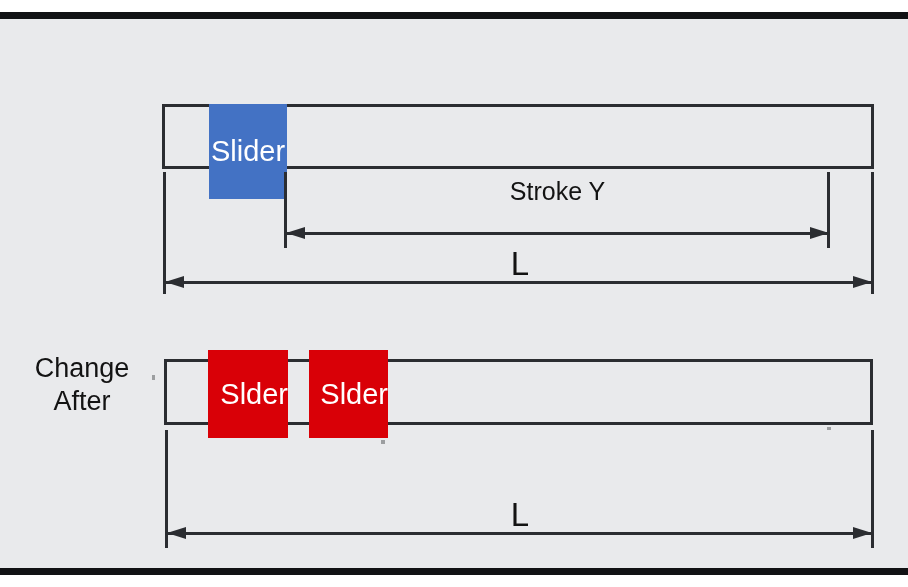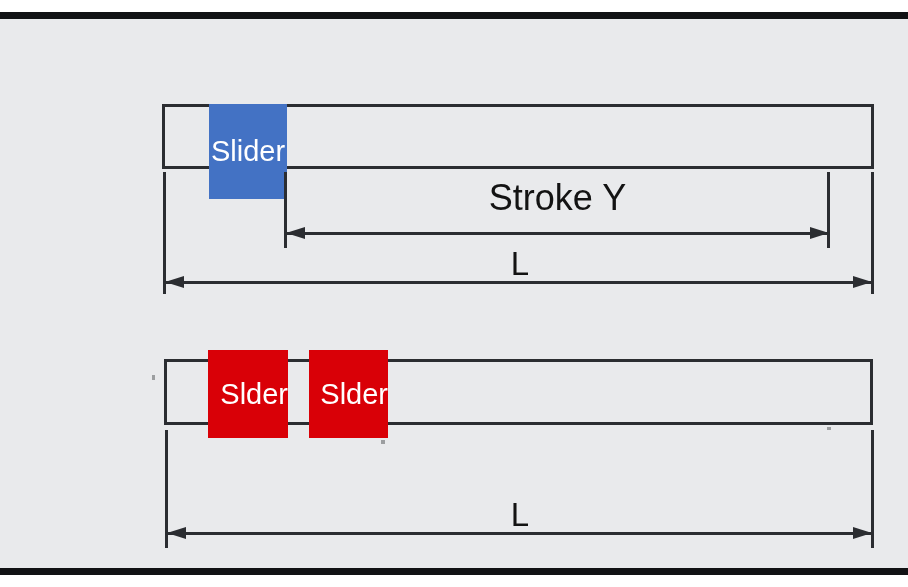--- a/index.html
+++ b/index.html
@@ -159,21 +159,21 @@
   #dim-l      { left: 165px; top: 281px; width: 707px; }
   #dim-l2     { left: 167px; top: 532px; width: 705px; }
 
   
   .dim-text {
     position: absolute;
     color: #131313;
     text-align: center;
     white-space: nowrap;
   }
-  #text-stroke { left: 380px; top: 177px; width: 355px; font-size: 36px; }
+  #text-stroke { left: 380px; top: 177px; width: 355px; font-size: 25px; }
   #text-l      { left: 350px; top: 245px; width: 340px; font-size: 33px; }
   #text-l2     { left: 350px; top: 496px; width: 340px; font-size: 33px; }
 
   
   .speck {
     position: absolute;
     background: #5d5f63;
     opacity: 0.55;
   }
   #speck-a { left: 152px; top: 375px; width: 3px; height: 5px; }
@@ -200,20 +200,22 @@
   <div class="ext-line" id="ext-stroke-left"></div>
   <div class="ext-line" id="ext-stroke-right"></div>
   <div class="dim-line" id="dim-stroke"></div>
   <div class="dim-text" id="text-stroke">Stroke Y</div>
 
   <div class="ext-line" id="ext-l-left"></div>
   <div class="ext-line" id="ext-l-right"></div>
   <div class="dim-line" id="dim-l"></div>
   <div class="dim-text" id="text-l">L</div>
 
+  <div class="row-label" id="label-change-after">Change
+After</div>
 
   <div class="rail" id="rail-change"></div>
 
   <div class="slider-block" id="slider-change-1">
     <span>Slder</span>
   </div>
 
   <div class="slider-block" id="slider-change-2">
     <span>Slder</span>
   </div>

